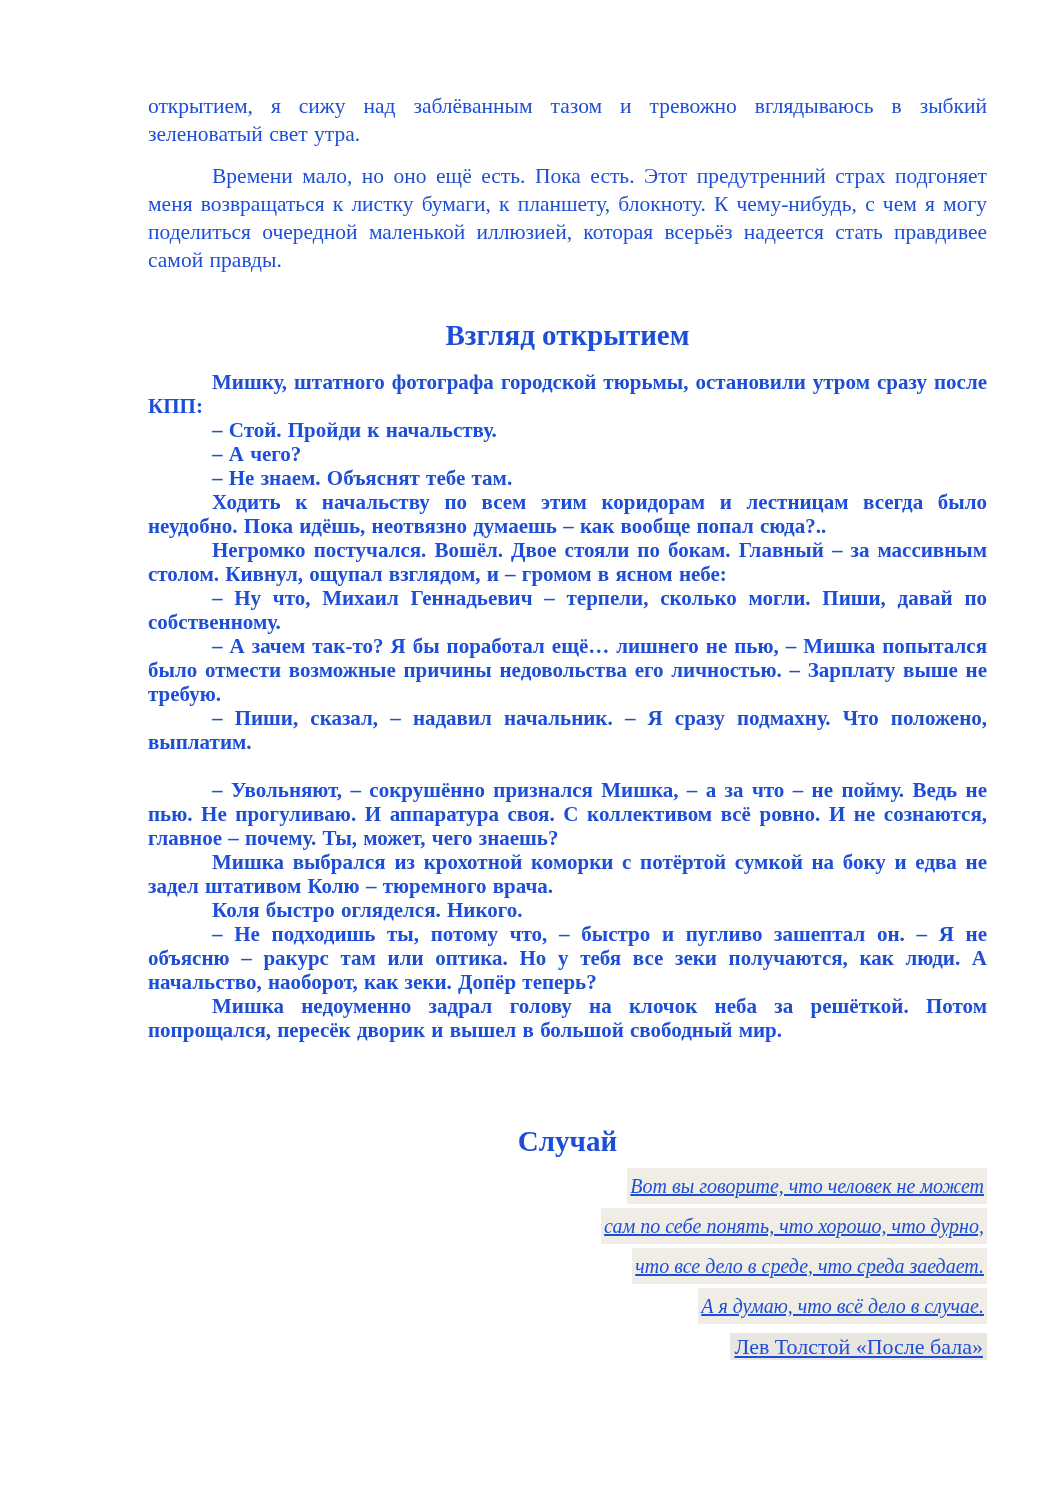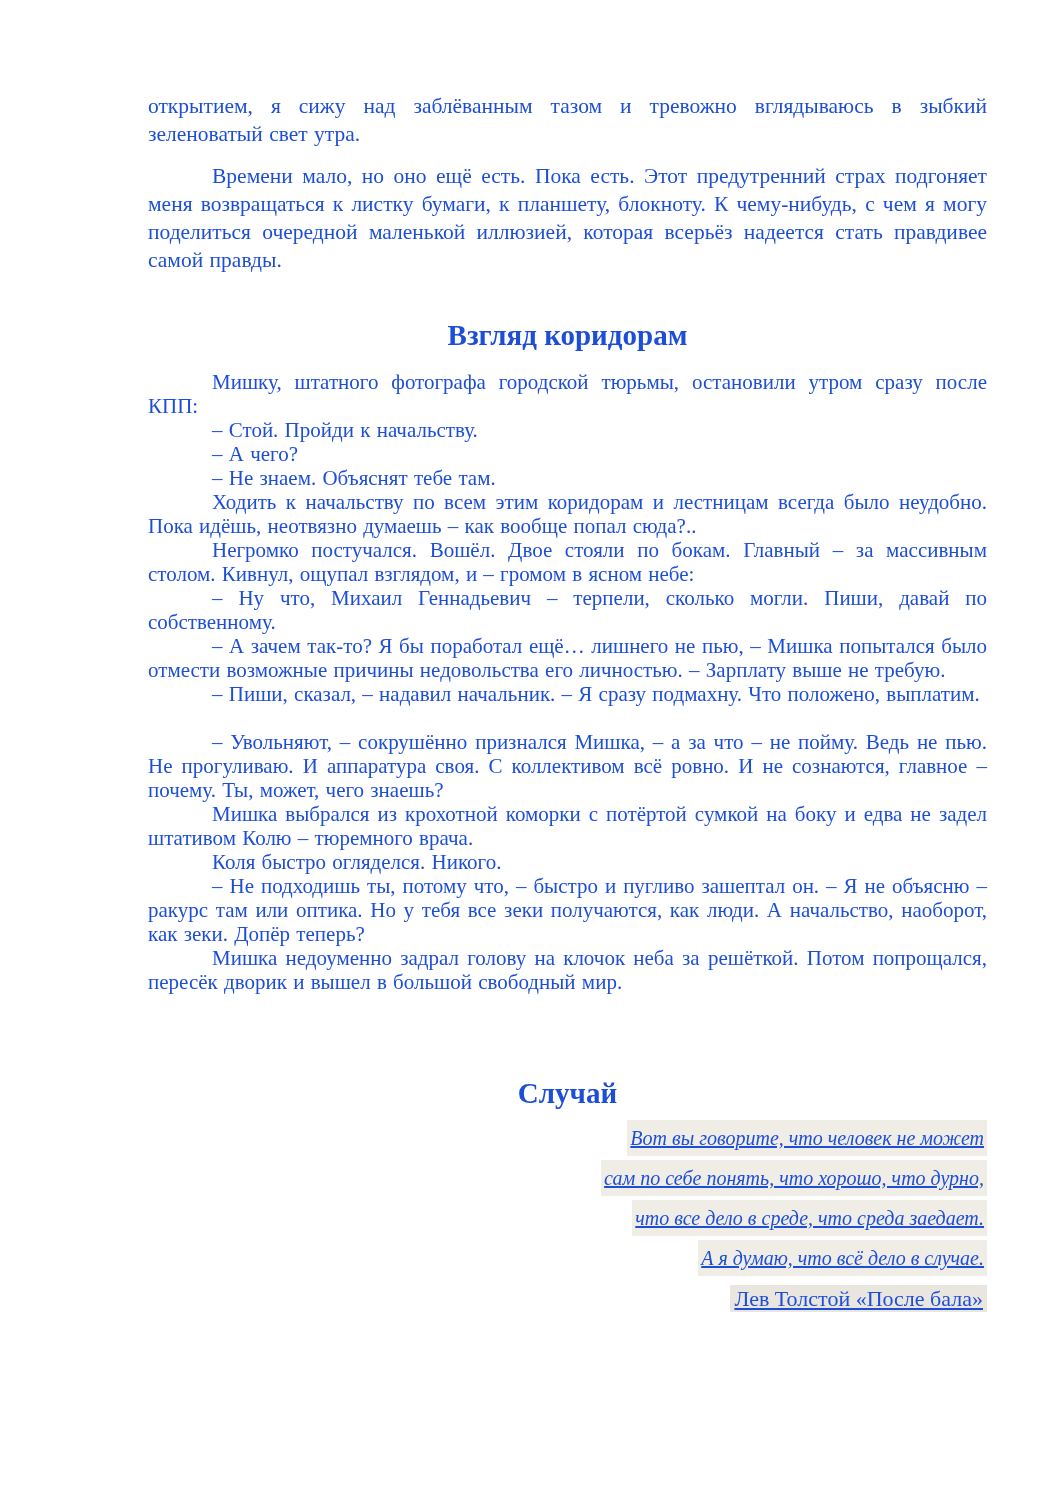--- a/index.html
+++ b/index.html
@@ -23,21 +23,21 @@
     line-height: 28px;
     text-align: justify;
     text-indent: 64px;
     margin: 0 0 14px 0;
     word-spacing: 1px;
   }
   .para.no-indent {
     text-indent: 0;
   }
   .para-bold {
-    font-weight: normal;
+    font-weight: bold;
     font-size: 21px;
     line-height: 24px;
     text-align: justify;
     text-indent: 64px;
     margin: 0;
     word-spacing: 1px;
   }
   .heading {
     font-weight: bold;
     font-size: 29px;
@@ -78,21 +78,21 @@
   }
 </style>
 </head>
 <body>
 
 <div class="page">
 
   <p class="para no-indent">открытием, я сижу над заблёванным тазом и тревожно вглядываюсь в зыбкий зеленоватый свет утра.</p>
   <p class="para">Времени мало, но оно ещё есть. Пока есть. Этот предутренний страх подгоняет меня возвращаться к листку бумаги, к планшету, блокноту. К чему-нибудь, с чем я могу поделиться очередной маленькой иллюзией, которая всерьёз надеется стать правдивее самой правды.</p>
 
-  <h1 class="heading">Взгляд коридорам</h1>
+  <h1 class="heading">Взгляд открытием</h1>
 
   <p class="para-bold">Мишку, штатного фотографа городской тюрьмы, остановили утром сразу после КПП:</p>
   <p class="para-bold">– Стой. Пройди к начальству.</p>
   <p class="para-bold">– А чего?</p>
   <p class="para-bold">– Не знаем. Объяснят тебе там.</p>
   <p class="para-bold">Ходить к начальству по всем этим коридорам и лестницам всегда было неудобно. Пока идёшь, неотвязно думаешь – как вообще попал сюда?..</p>
   <p class="para-bold">Негромко постучался. Вошёл. Двое стояли по бокам. Главный – за массивным столом. Кивнул, ощупал взглядом, и – громом в ясном небе:</p>
   <p class="para-bold">– Ну что, Михаил Геннадьевич – терпели, сколько могли. Пиши, давай по собственному.</p>
   <p class="para-bold">– А зачем так-то? Я бы поработал ещё… лишнего не пью, – Мишка попытался было отмести возможные причины недовольства его личностью. – Зарплату выше не требую.</p>
   <p class="para-bold">– Пиши, сказал, – надавил начальник. – Я сразу подмахну. Что положено, выплатим.</p>

